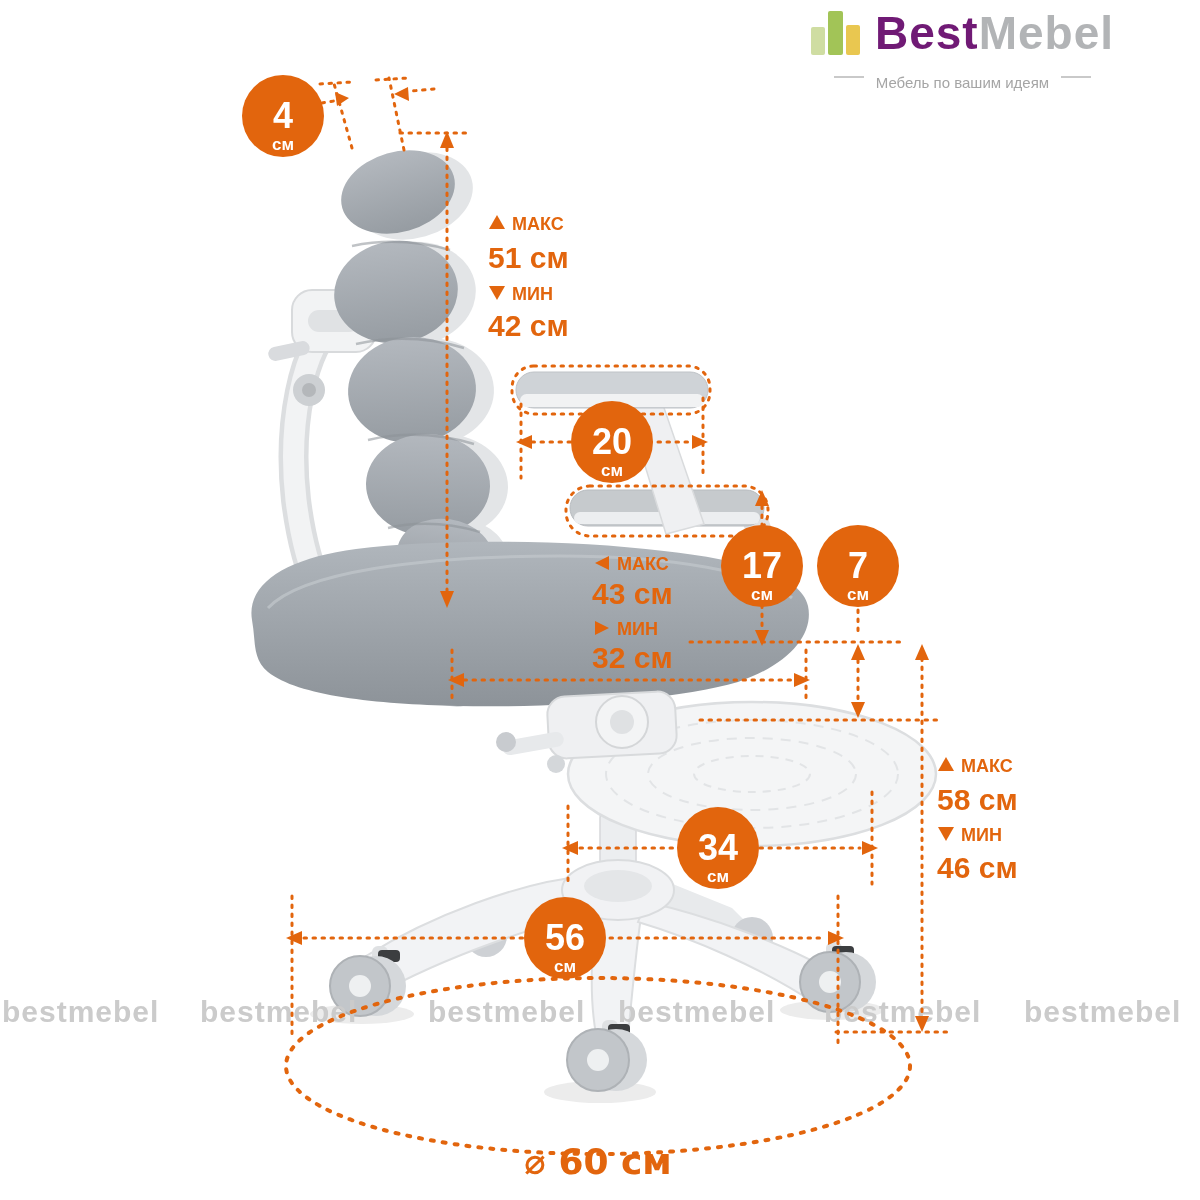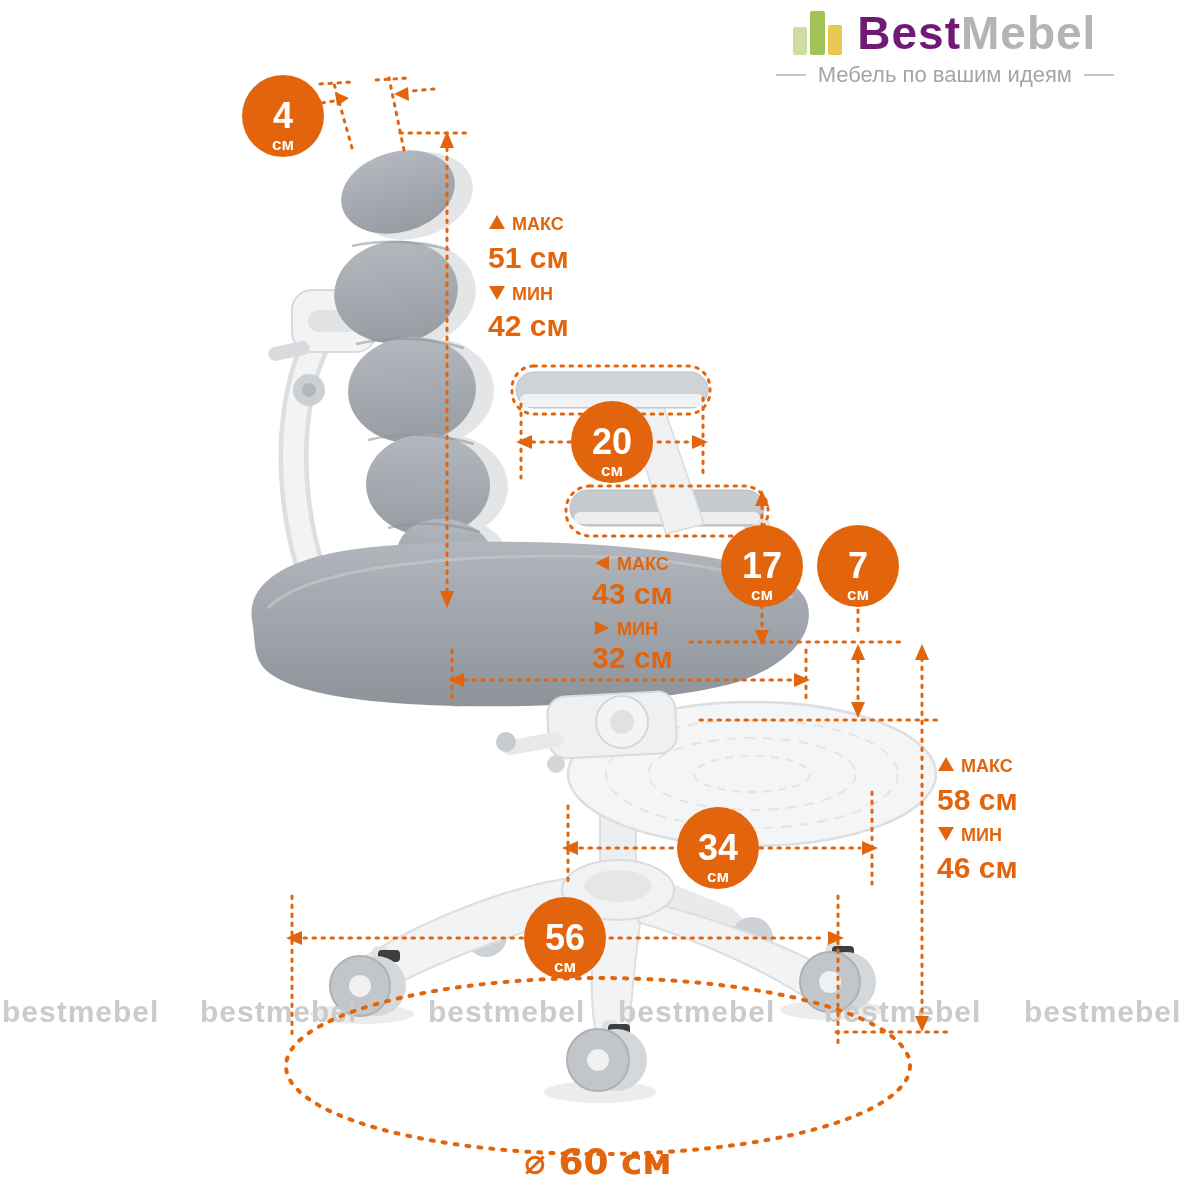--- a/index.html
+++ b/index.html
@@ -16,21 +16,21 @@
   .dim-diam{fill:#e2650d;font:700 36px "DejaVu Sans","Liberation Sans",sans-serif;text-anchor:middle;}
   .wm{fill:#cbcbcb;font:600 30px "Liberation Sans","DejaVu Sans",sans-serif;letter-spacing:1px;}
   
   .logo{position:absolute;top:10px;right:86px;display:flex;flex-direction:column;align-items:center;gap:2px;z-index:5;}
   .logo-top{display:flex;align-items:center;gap:14px;}
   .brand-text{font-size:46px;font-weight:700;letter-spacing:1px;line-height:1;}
   .brand-a{color:#701a75;}
   .brand-b{color:#b2b4b6;}
   .logo-tagline{display:flex;align-items:center;gap:12px;justify-content:center;margin-top:4px;}
   .tg-line{height:2px;background:#c9c9c9;flex:0 0 30px;}
-  .tg-text{color:#a5a5a5;font-size:22px;white-space:nowrap;}
+  .tg-text{color:#a5a5a5;font-size:15px;white-space:nowrap;margin-top:12px;}
 </style>
 </head>
 <body>
 
 <div class="logo">
   <div class="logo-top">
     <svg class="logo-bars" viewBox="0 0 50 44" width="50" height="44">
       <rect x="0" y="16" width="14" height="28" rx="2" fill="#cfdda2"></rect>
       <rect x="17" y="0" width="15" height="44" rx="2" fill="#a2c457"></rect>
       <rect x="35" y="14" width="14" height="30" rx="2" fill="#e9c750"></rect>

